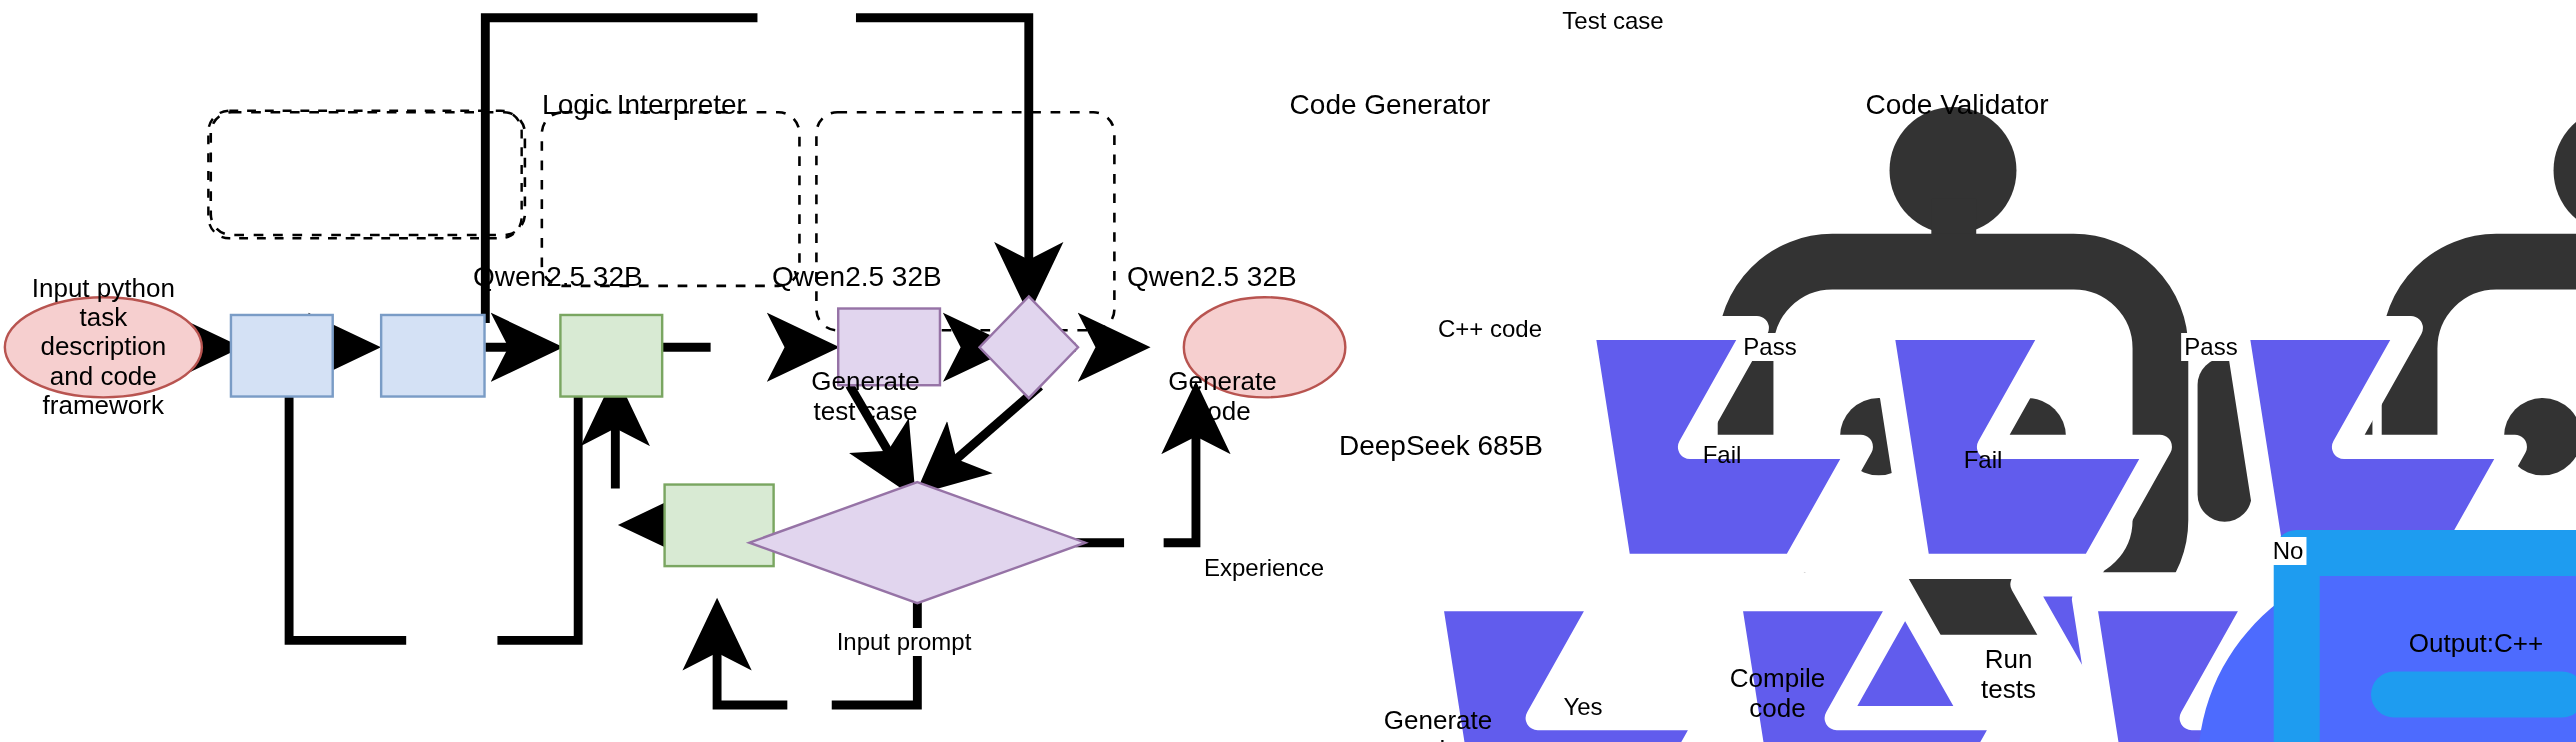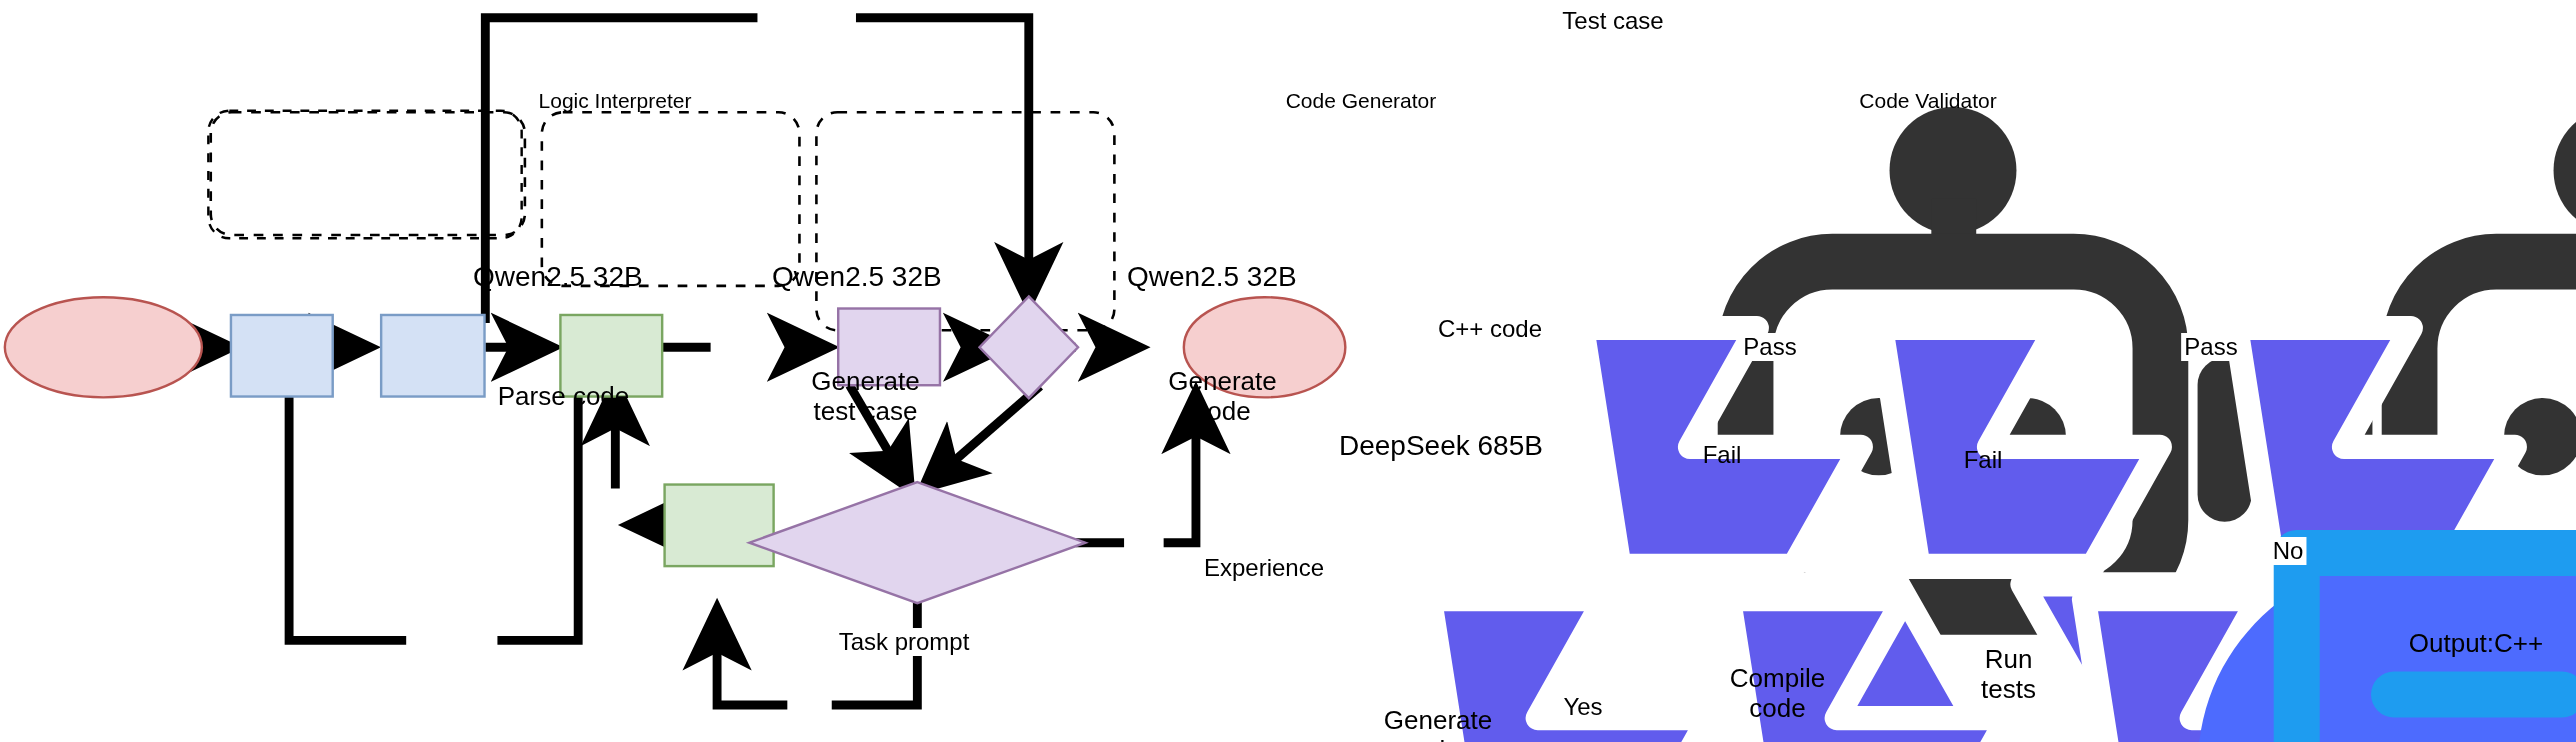--- a/index.html
+++ b/index.html
@@ -3,21 +3,21 @@
 <meta charset="utf-8">
 <style>
   html,body{margin:0;padding:0;background:#ffffff;}
   body{font-family:"Liberation Sans", sans-serif;}
   #stage{position:relative;width:2576px;height:743px;background:#ffffff;overflow:hidden;}
   #stage svg{position:absolute;left:0;top:0;width:2576px;height:743px;}
   .lbl{position:absolute;font-family:"Liberation Sans",sans-serif;color:#000;white-space:nowrap;}
   .node-text{position:absolute;display:flex;align-items:center;justify-content:center;
              text-align:center;font-family:"Liberation Sans",sans-serif;color:#000;
              line-height:1.12;pointer-events:none;}
-  .group-title{font-size:21px;}
+  .group-title{font-size:28px;margin-left:29px;}
   .model-lbl{font-size:28px;text-align:right;}
   .edge-lbl{font-size:24px;background:#ffffff;padding:0 3.2px;}
   .icon-abs{position:absolute;}
 </style>
 </head>
 <body>
 
 <div id="stage">
 
   <svg viewBox="0 0 3190 920" xmlns="http://www.w3.org/2000/svg">
@@ -192,24 +192,26 @@
         <path d="M5 3.5 H23 a3 3 0 0 1 3 3 V38.5 H8 a3 3 0 0 1 -3 -3 Z"></path>
         <line x1="10.5" y1="11.5" x2="20" y2="11.5"></line>
         <line x1="10.5" y1="17.5" x2="16" y2="17.5"></line>
         <circle cx="12.5" cy="28" r="4"></circle>
         <line x1="15.4" y1="31" x2="17.6" y2="33.3"></line>
         <path d="M24.2 21.6 L26.4 26.1 L31.3 26.8 L27.7 30.3 L28.6 35.2 L24.2 32.9 L19.8 35.2 L20.7 30.3 L17.1 26.8 L22 26.1 Z" stroke-width="2.2"></path>
       </g>
     </svg>
   </div>
 
-
-  <div class="node-text" style="left:462px;top:315px;width:203px;height:163px;font-size:26px;">
-    <span style="white-space:pre-line">Parse code</span>
-  </div>
+  <div class="node-text" style="left:4.8px;top:297px;width:197px;height:100px;font-size:26px;">
+    <span style="white-space:pre-line">Input python task
+description
+and code framework</span>
+  </div>
+
 
   <div class="node-text" style="left:762px;top:315px;width:207px;height:163px;font-size:26px;">
     <span style="white-space:pre-line">Generate
 test case</span>
   </div>
 
   <div class="node-text" style="left:1121px;top:315px;width:203px;height:163px;font-size:26px;">
     <span style="white-space:pre-line">Generate
 code</span>
   </div>
@@ -234,17 +236,17 @@
   </div>
 
   <div class="lbl edge-lbl" style="left:1613px;top:21px;transform:translate(-50%,-50%);">Test case</div>
   <div class="lbl edge-lbl" style="left:1490px;top:329px;transform:translate(-50%,-50%);">C++ code</div>
   <div class="lbl edge-lbl" style="left:1770px;top:347px;transform:translate(-50%,-50%);">Pass</div>
   <div class="lbl edge-lbl" style="left:2211px;top:347px;transform:translate(-50%,-50%);">Pass</div>
   <div class="lbl edge-lbl" style="left:1722px;top:455px;transform:translate(-50%,-50%);background:none;">Fail</div>
   <div class="lbl edge-lbl" style="left:1983px;top:460px;transform:translate(-50%,-50%);background:none;">Fail</div>
   <div class="lbl edge-lbl" style="left:2288px;top:543px;transform:translate(-50%,-50%);margin-top:8px;">No</div>
   <div class="lbl edge-lbl" style="left:1583px;top:707px;transform:translate(-50%,-50%);">Yes</div>
-  <div class="lbl edge-lbl" style="left:904px;top:642px;transform:translate(-50%,-50%);">Task prompt</div>
+  <div class="lbl edge-lbl" style="left:904px;top:642px;transform:translate(-50%,-50%);">Input prompt</div>
   <div class="lbl edge-lbl" style="left:1264px;top:568px;transform:translate(-50%,-50%);background:none;">Experience</div>
 
 </div>
 
 
 </body></html>

